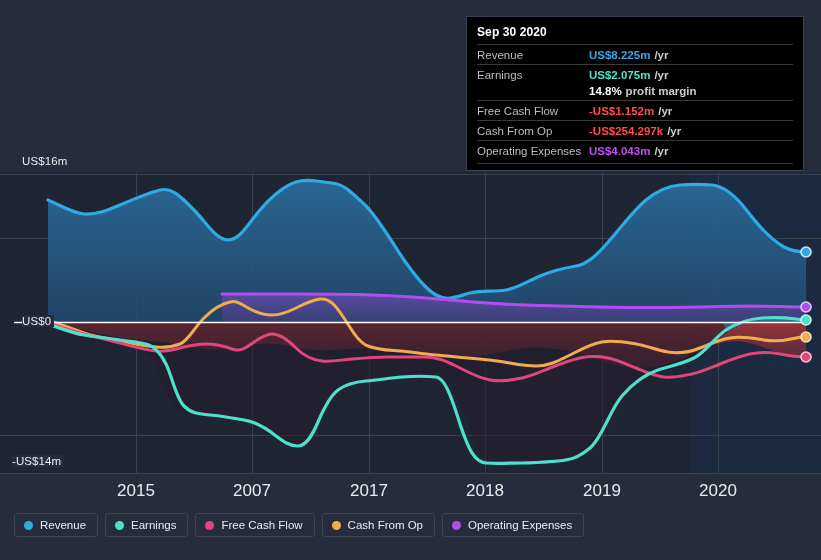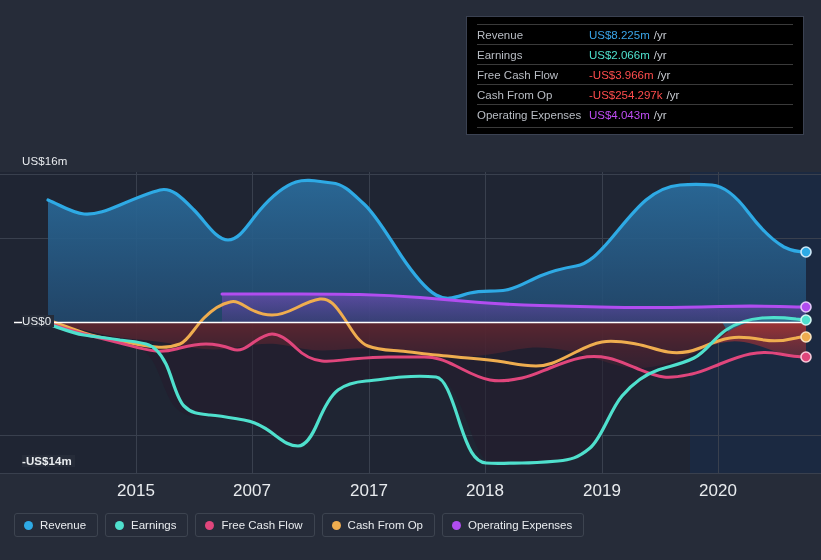--- a/index.html
+++ b/index.html
@@ -22,21 +22,21 @@
     color:#e9ecef;
     font-size:11.5px;
     letter-spacing:.1px;
     white-space:nowrap;
     background:#262c39;
     padding:0 3px 0 0;
     z-index:6;
   }
   .y-top{left:22px;top:155px;}
   .y-zero{left:22px;top:315px;}
-  .y-bot{left:22px;top:455px;font-weight:bold;}
+  .y-bot{left:12px;top:455px;}
 
   .x-label{
     position:absolute;
     color:#e9ecef;
     font-size:17px;
     transform:translateX(-50%);
     top:481px;
     white-space:nowrap;
   }
 
@@ -66,22 +66,22 @@
     font-size:11.5px;
     line-height:14px;
   }
   .tt-row.noline{border-top:none;padding-top:0;}
   .tt-label{
     color:#b9bdc4;
     width:112px;
     flex:0 0 112px;
     white-space:nowrap;
   }
-  .tt-val{font-weight:normal;white-space:nowrap;}
-  .tt-suffix{color:#c9ccd2;font-weight:normal;margin-left:4px;}
+  .tt-val{font-weight:bold;white-space:nowrap;}
+  .tt-suffix{color:#c9ccd2;font-weight:bold;margin-left:4px;}
   .tt-bottomline{border-top:1px solid #3a3a3a;margin-top:3px;}
 
   
   .legend{
     position:absolute;
     left:14px;top:513px;
     display:flex;
     gap:7px;
     z-index:10;
   }
@@ -307,37 +307,43 @@
 
     <div class="x-label" style="left:136px">2015</div>
     <div class="x-label" style="left:252px">2007</div>
     <div class="x-label" style="left:369px">2017</div>
     <div class="x-label" style="left:485px">2018</div>
     <div class="x-label" style="left:602px">2019</div>
     <div class="x-label" style="left:718px">2020</div>
   </div>
 
   <div class="tooltip">
+    <div class="tt-title">Sep 30 2020</div>
 
     <div class="tt-row">
       <span class="tt-label">Revenue</span>
       <span class="tt-val" style="color:#3aa5e8">US$8.225m</span>
       <span class="tt-suffix">/yr</span>
     </div>
 
     <div class="tt-row">
       <span class="tt-label">Earnings</span>
-      <span class="tt-val" style="color:#4fe0cd">US$2.066m</span>
-      <span class="tt-suffix">/yr</span>
-    </div>
-
+      <span class="tt-val" style="color:#4fe0cd">US$2.075m</span>
+      <span class="tt-suffix">/yr</span>
+    </div>
+
+    <div class="tt-row noline">
+      <span class="tt-label"></span>
+      <span class="tt-val" style="color:#ffffff">14.8%</span>
+      <span class="tt-suffix">profit margin</span>
+    </div>
 
     <div class="tt-row">
       <span class="tt-label">Free Cash Flow</span>
-      <span class="tt-val" style="color:#ff4d4d">-US$3.966m</span>
+      <span class="tt-val" style="color:#ff4d4d">-US$1.152m</span>
       <span class="tt-suffix">/yr</span>
     </div>
 
     <div class="tt-row">
       <span class="tt-label">Cash From Op</span>
       <span class="tt-val" style="color:#ff4d4d">-US$254.297k</span>
       <span class="tt-suffix">/yr</span>
     </div>
 
     <div class="tt-row">

